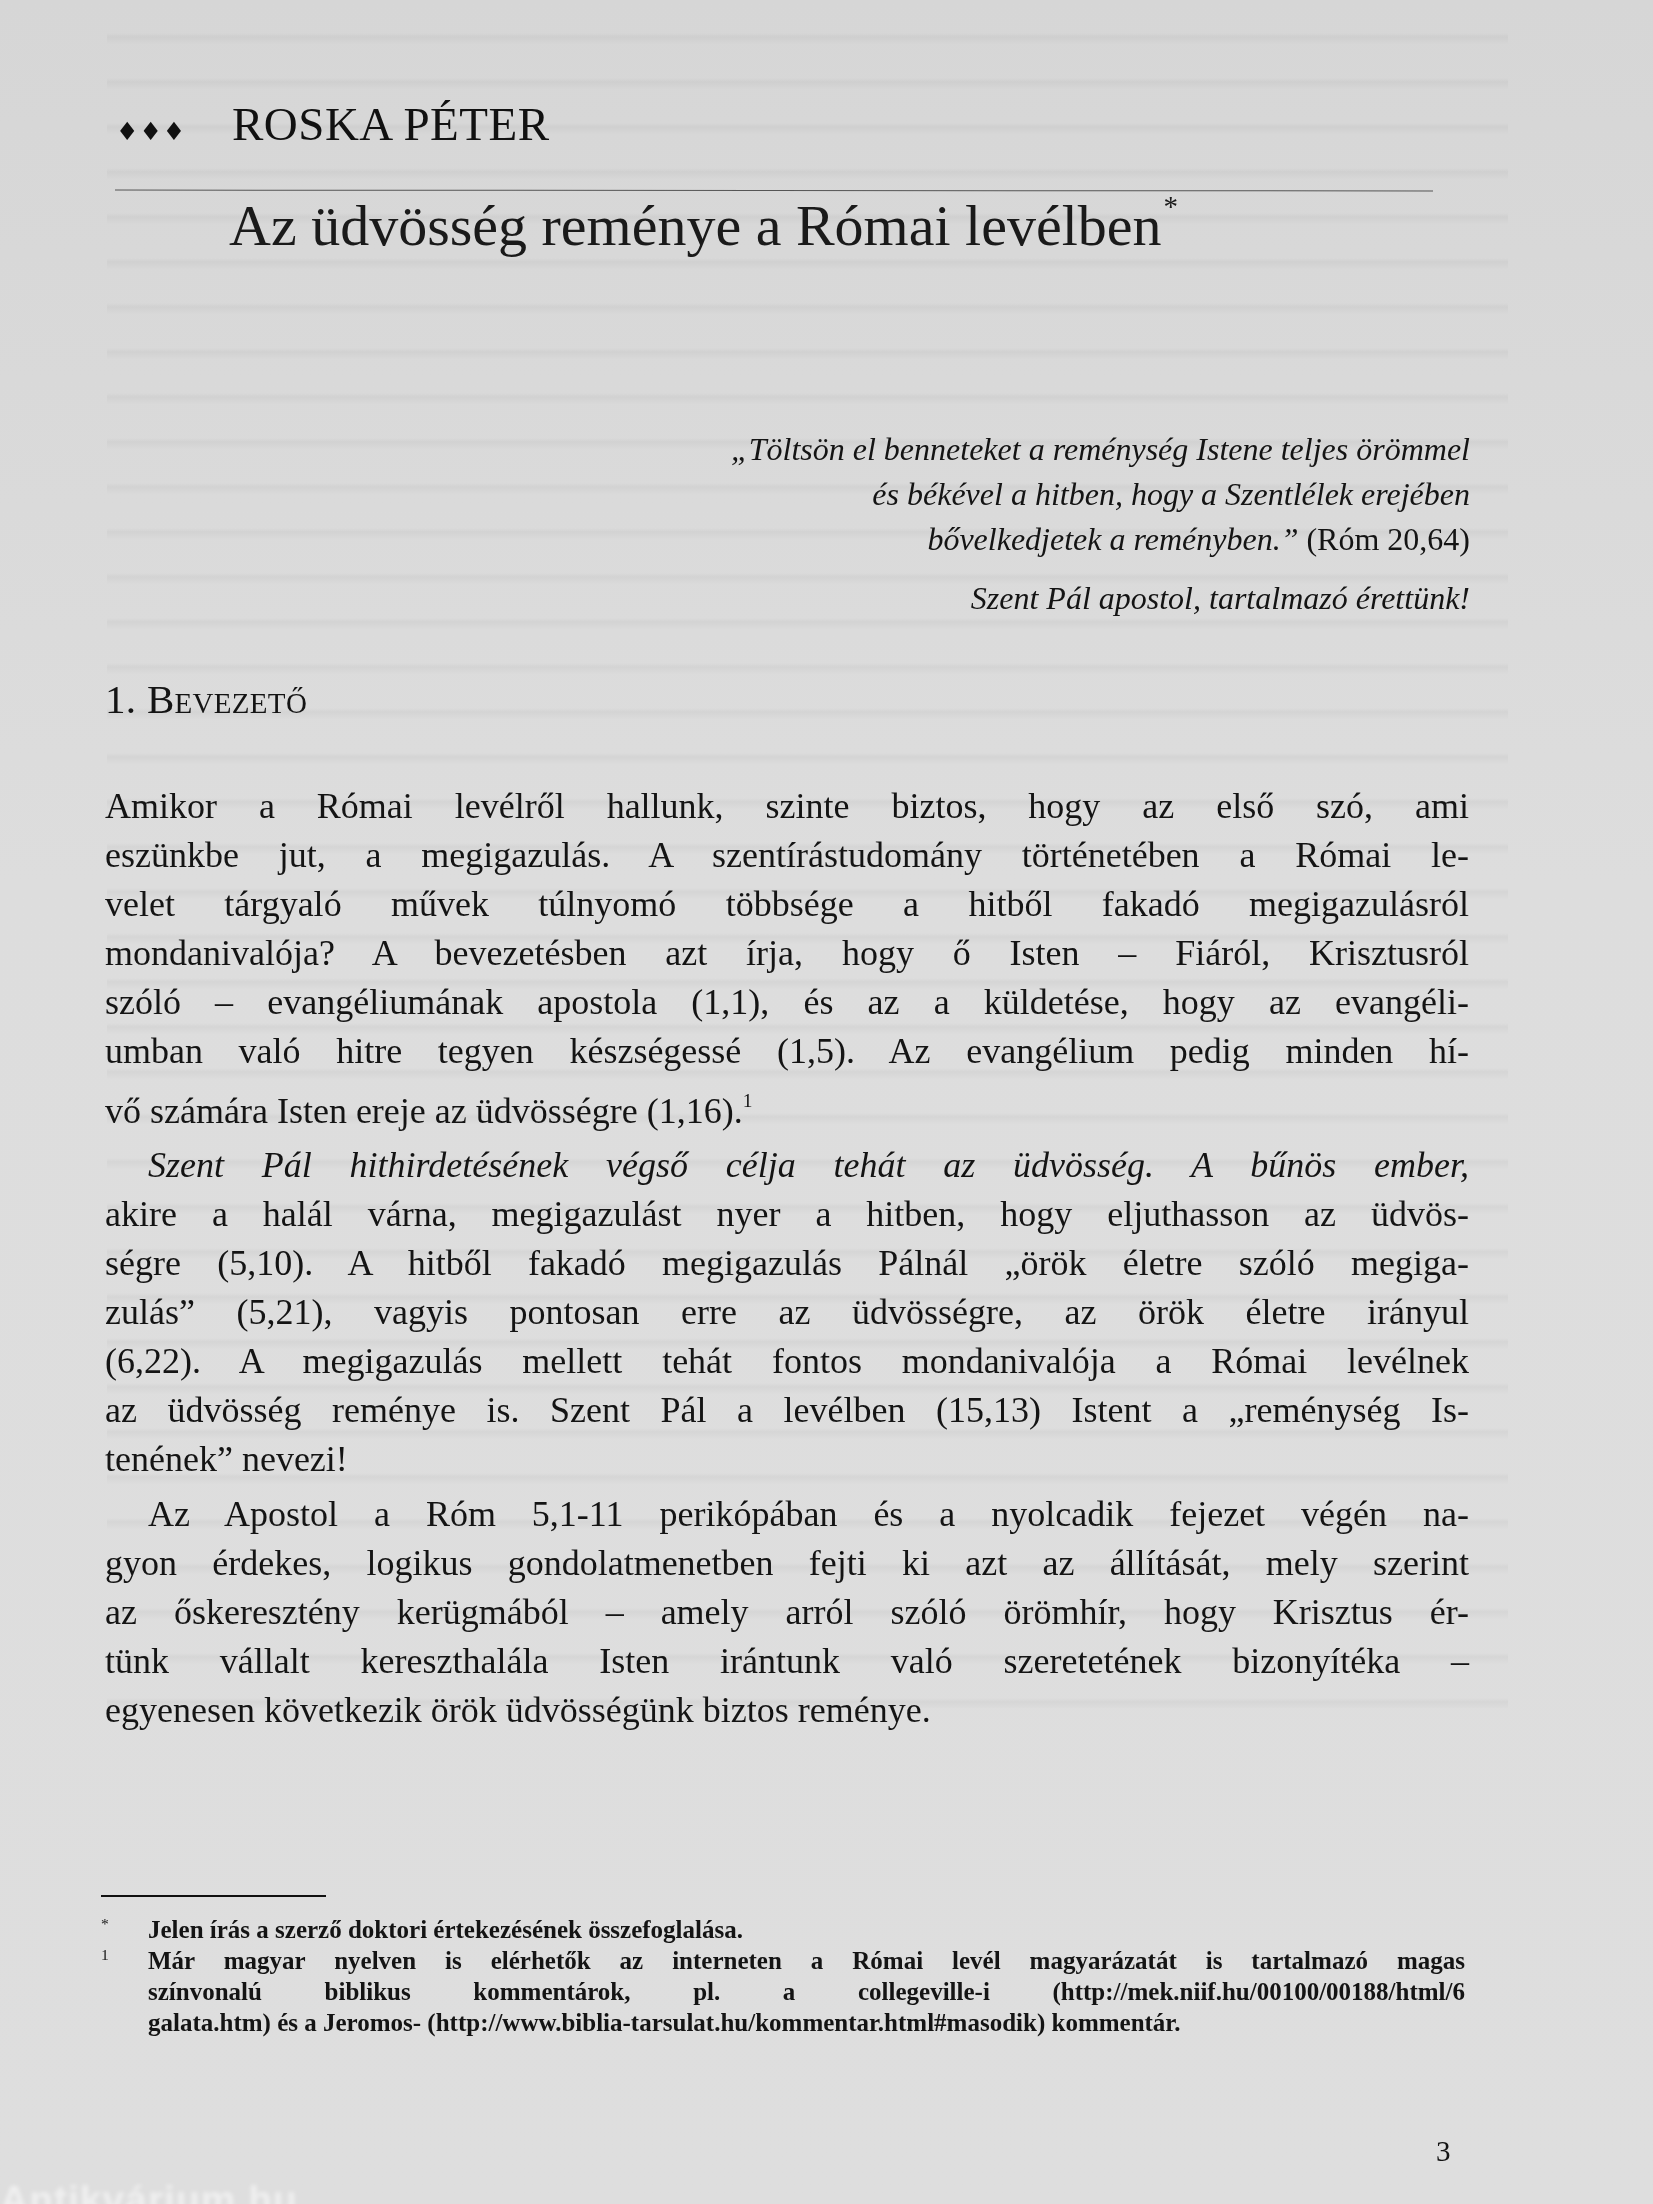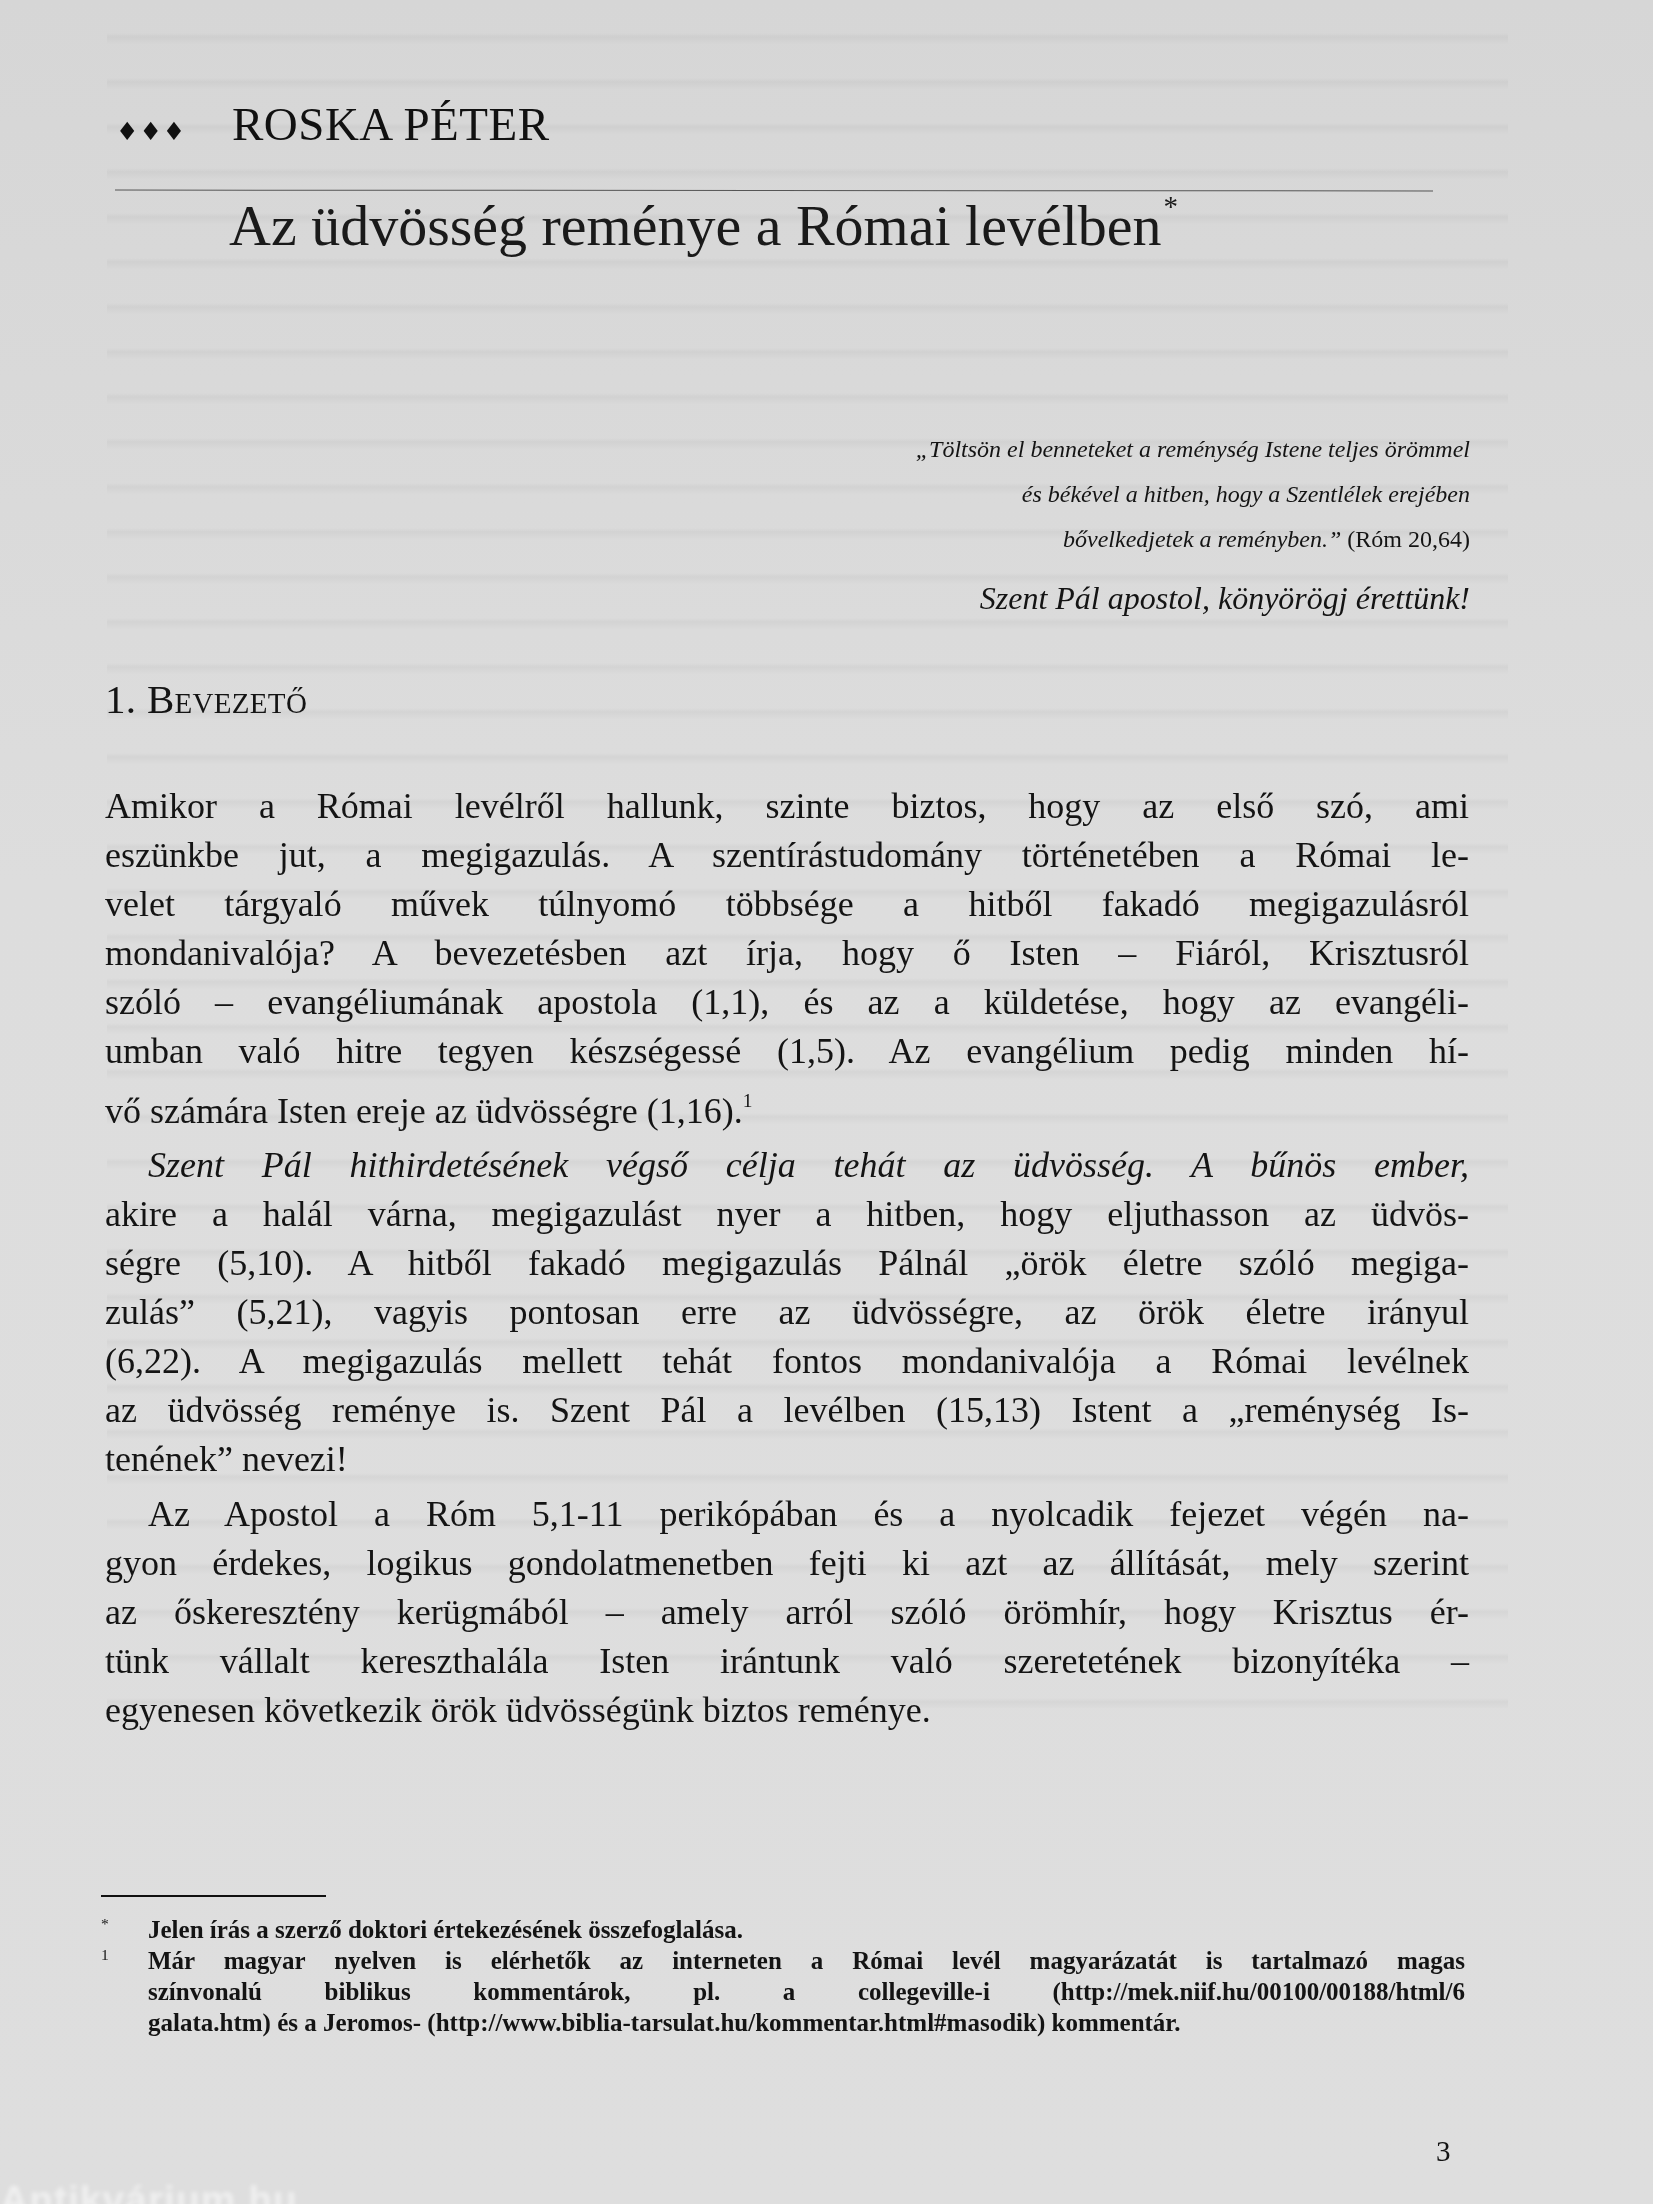--- a/index.html
+++ b/index.html
@@ -69,21 +69,21 @@
     .title sup {
       font-size: 29px;
       vertical-align: 29px;
       margin-left: 1.9px;
     }
     .epigraph {
       position: absolute;
       right: 184px;
       top: 427px;
       text-align: right;
-      font-size: 24px;
+      font-size: 32px;
       line-height: 45px;
     }
     .epigraph .q {
       font-style: italic;
     }
     .epigraph .ref {
       font-style: normal;
     }
     .invocation {
       position: absolute;
@@ -199,21 +199,21 @@
 
   <div class="epigraph">
     <div class="q">„Töltsön el benneteket a reménység Istene teljes örömmel</div>
     <div class="q">és békével a hitben, hogy a Szentlélek erejében</div>
     <div>
       <span class="q">bővelkedjetek a reményben.”</span>
       <span class="ref">(Róm 20,64)</span>
     </div>
   </div>
 
-  <div class="invocation">Szent Pál apostol, könyörögj érettünk!</div>
+  <div class="invocation">Szent Pál apostol, tartalmazó érettünk!</div>
 
   <h2 class="section-heading" style="margin:0;font-weight:normal;">
     <span>1.</span>
     <span>Bevezető</span>
   </h2>
 
   <div class="body-text">
     <p>
       <span class="line">Amikor a Római levélről hallunk, szinte biztos, hogy az első szó, ami</span>
       <span class="line">eszünkbe jut, a megigazulás. A szentírástudomány történetében a Római le-</span>

